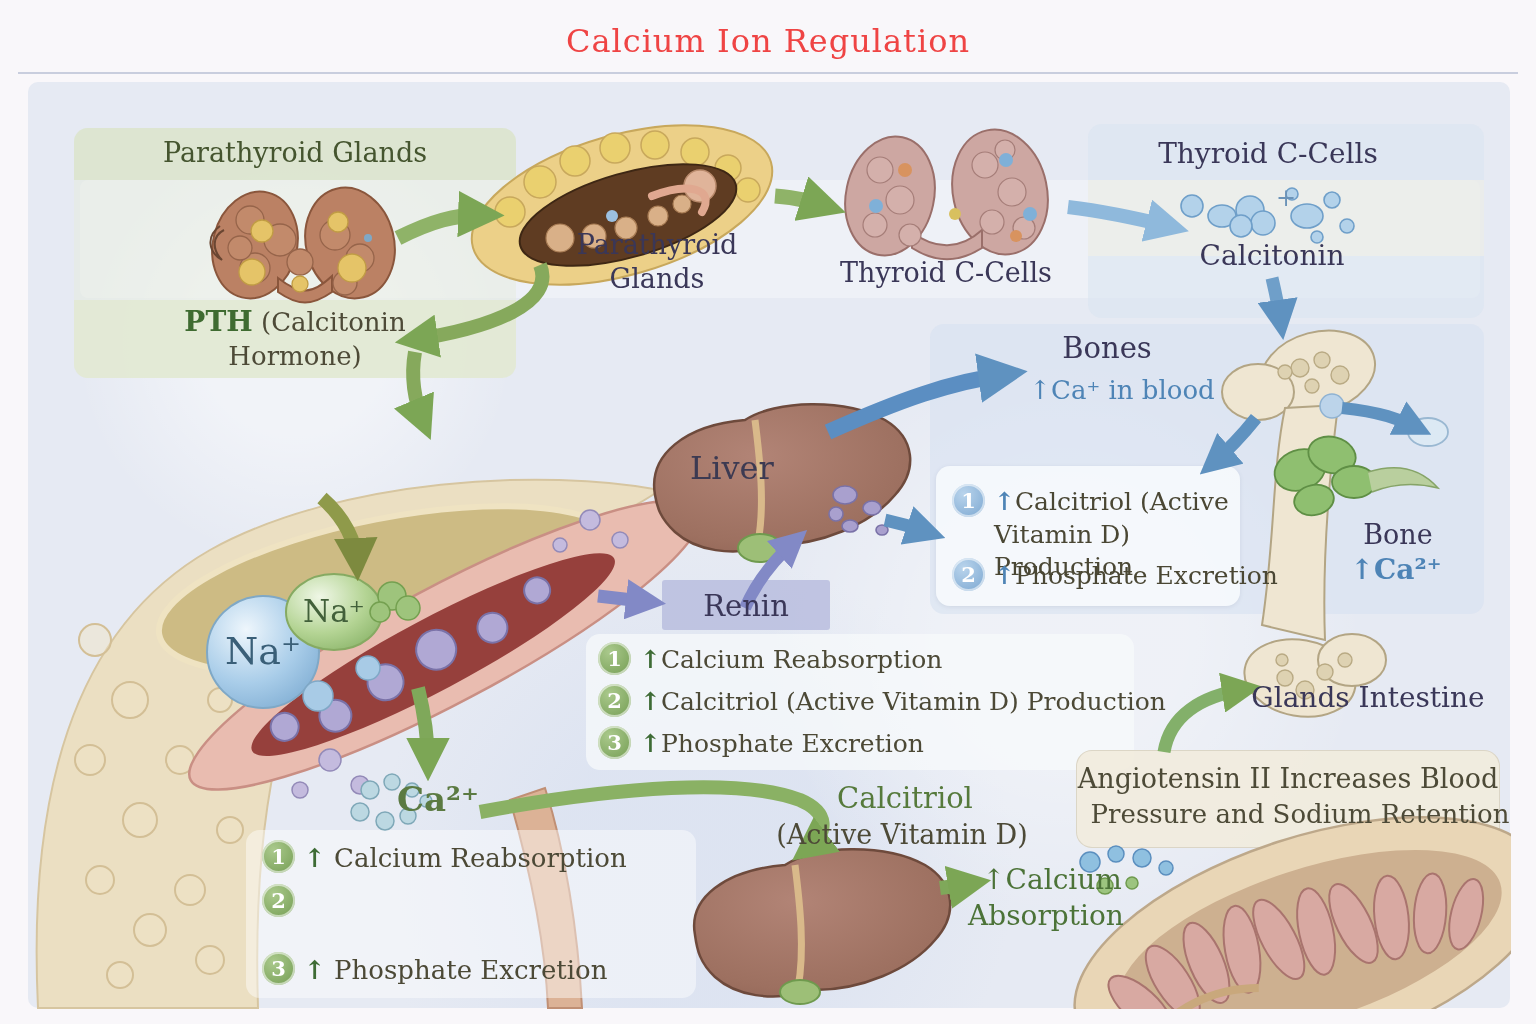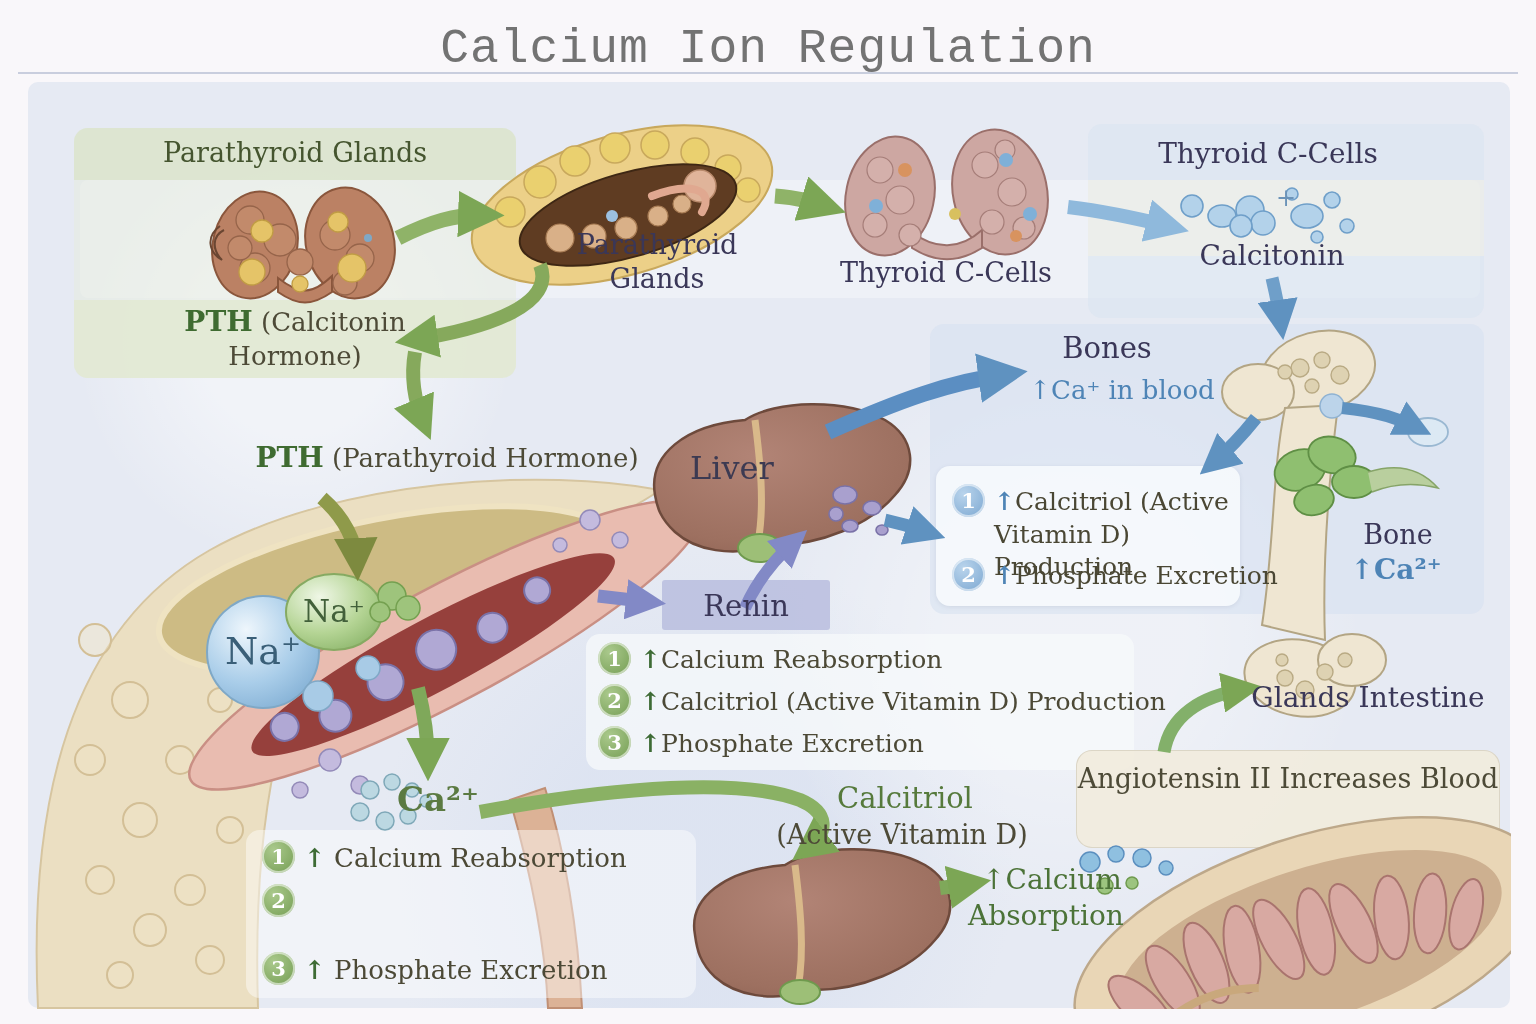--- a/index.html
+++ b/index.html
@@ -7,21 +7,21 @@
          font-family:"DejaVu Serif",serif;}
   .panel{position:absolute;left:28px;top:82px;width:1482px;height:926px;border-radius:10px;
          background:
            radial-gradient(circle at 18% 28%, rgba(255,255,255,0.45) 0 90px, transparent 220px),
            radial-gradient(circle at 70% 60%, rgba(255,255,255,0.35) 0 120px, transparent 300px),
            radial-gradient(circle at 45% 85%, rgba(205,216,238,0.35) 0 140px, transparent 320px),
            #e6eaf3;}
   .strip{position:absolute;background:rgba(255,255,255,0.32);border-radius:8px;}
   .title-rule{position:absolute;left:18px;right:18px;top:72px;height:2px;background:#c9cede;}
   .page-title{position:absolute;left:50%;top:22px;transform:translateX(-50%);
-        font-size:48px;letter-spacing:1px;color:#737373;white-space:nowrap;font-family:Liberation Mono, monospace;}
+        font-size:32px;letter-spacing:1px;color:#ef4444;white-space:nowrap;}
   .box{position:absolute;border-radius:14px;}
   .lbl{position:absolute;white-space:nowrap;line-height:1.25;}
   .ctr{transform:translateX(-50%);}
   .navy{color:#3a3758;}
   .olive{color:#4d4a37;}
   .blue{color:#4e84b6;}
   .greent{color:#567a3c;}
   .row{position:absolute;display:flex;align-items:flex-start;gap:9px;}
   .badge{width:33px;height:33px;border-radius:50%;display:flex;align-items:center;justify-content:center;
          color:#fff;font-size:21px;font-weight:bold;flex:0 0 auto;
@@ -369,24 +369,20 @@
   <div class="lbl ctr navy" style="left:657px;top:262px;font-size:27px;">Glands</div>
 
   <div class="lbl ctr navy" style="left:946px;top:256px;font-size:27px;">Thyroid C-Cells</div>
 
   <div class="lbl ctr navy" style="left:1268px;top:136px;font-size:28px;">Thyroid C-Cells</div>
   <div class="lbl ctr navy" style="left:1272px;top:238px;font-size:28px;">Calcitonin</div>
 
   <div class="lbl ctr navy" style="left:1107px;top:330px;font-size:29px;">Bones</div>
   <div class="lbl ctr blue" style="left:1122px;top:374px;font-size:26px;">↑Ca⁺ in blood</div>
 
-  <div class="lbl ctr" style="left:447px;top:440px;font-size:26px;">
-    <span class="up" style="color:#3f6b31;font-size:28px;">PTH</span>
-    <span class="olive">(Parathyroid Hormone)</span>
-  </div>
 
   <div class="lbl" style="left:690px;top:448px;font-size:32px;color:#3c3a52;">Liver</div>
 
   <div class="lbl ctr navy" style="left:746px;top:588px;font-size:29px;">Renin</div>
 
   <div class="row" style="left:952px;top:484px;">
     <div class="badge b">1</div>
     <div class="itxt wrap" style="width:268px;color:#4a4734;font-size:25px;"><span class="up upb">↑</span><span>Calcitriol (Active Vitamin D) Production</span></div>
   </div>
   <div class="row" style="left:952px;top:558px;">
@@ -427,14 +423,15 @@
   <div class="lbl ctr olive" style="left:902px;top:818px;font-size:27px;">(Active Vitamin D)</div>
 
   <div class="lbl ctr" style="left:1052px;top:862px;font-size:28px;color:#4c7338;">↑Calcium</div>
   <div class="lbl ctr" style="left:1046px;top:898px;font-size:28px;color:#4c7338;">Absorption</div>
 
   <div class="lbl ctr navy" style="left:1398px;top:518px;font-size:27px;">Bone</div>
   <div class="lbl ctr blue" style="left:1396px;top:552px;font-size:28px;font-weight:bold;">↑Ca²⁺</div>
   <div class="lbl ctr navy" style="left:1368px;top:680px;font-size:28px;">Glands Intestine</div>
 
   <div class="lbl ctr olive" style="left:1288px;top:762px;font-size:27px;">Angiotensin II Increases Blood</div>
+  <div class="lbl ctr olive" style="left:1300px;top:798px;font-size:26px;">Pressure and Sodium Retention</div>
 
 </div>
 
 </body></html>

